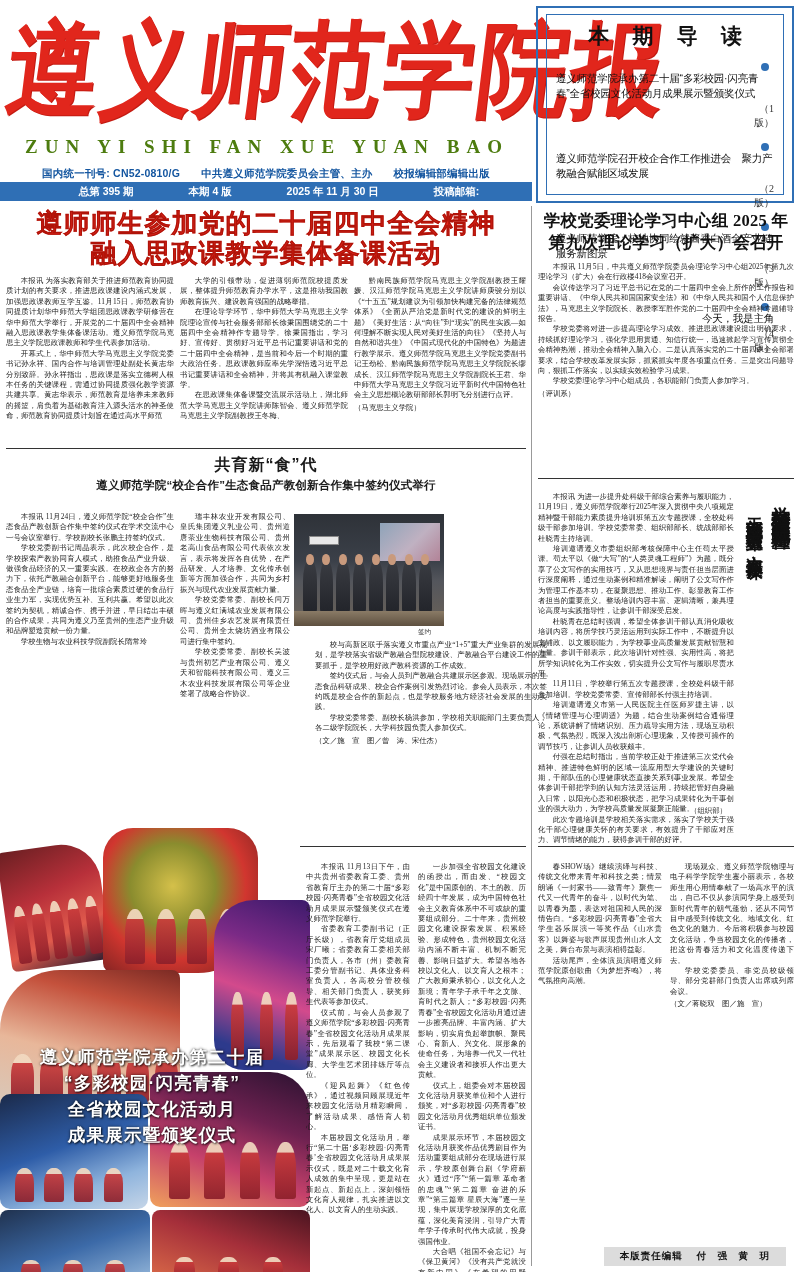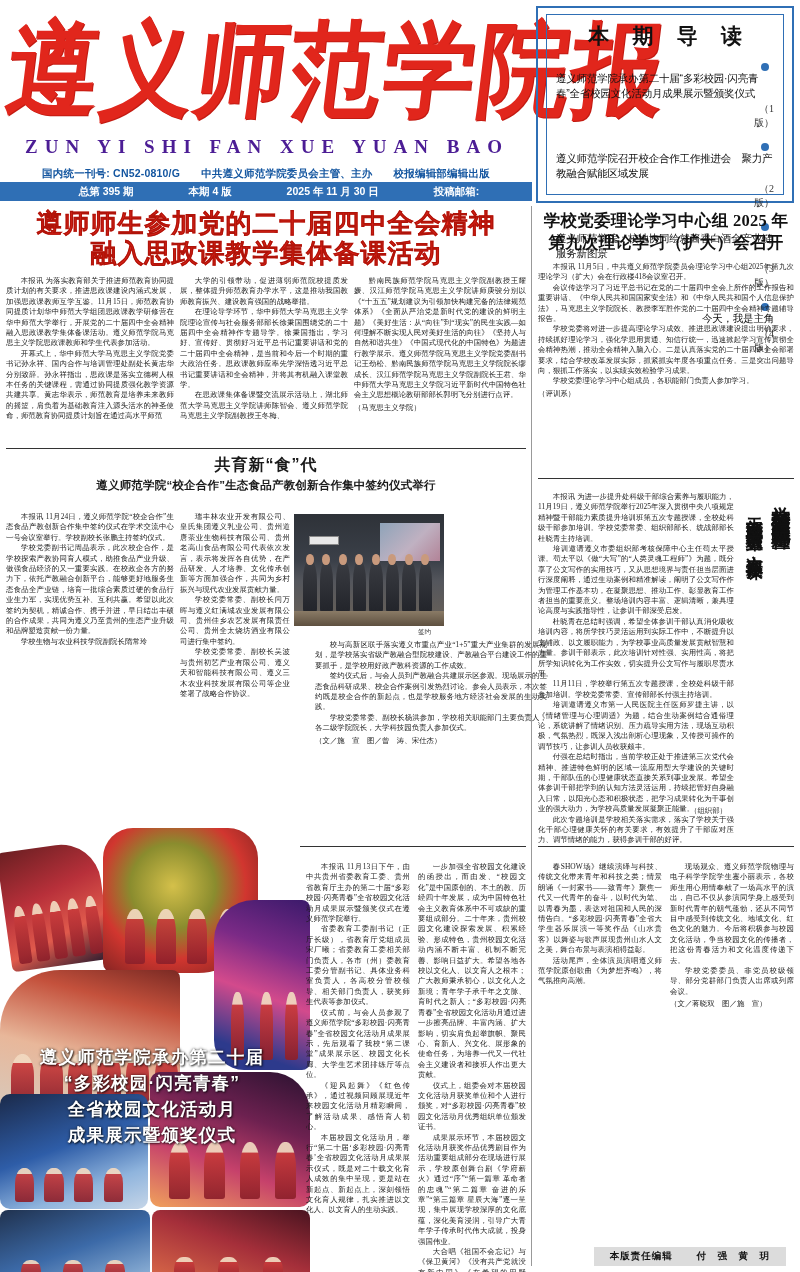--- a/index.html
+++ b/index.html
@@ -18,21 +18,21 @@
     font-family: "Liberation Serif", serif;
     font-size: 92px; font-weight: bold; color: #e1261c;
     letter-spacing: 2px; line-height: 125px; white-space: nowrap;
     transform: skewX(-7deg) scaleY(1.12);
     transform-origin: left center;
     text-shadow: 1px 1px 0 #c31b12;
   }
   .pinyin {
     position:absolute; left: 22px; top: 136px; width: 490px;
     text-align: center; font-family: "Liberation Serif", serif;
-    font-size: 19px; font-weight: bold; letter-spacing: 7px; color: #4c1d95;
+    font-size: 19px; font-weight: bold; letter-spacing: 7px; color: #4d7c0f;
   }
   .mast-line1 {
     position:absolute; left: 0; top: 167px; width: 532px; text-align:center;
     font-family:"Liberation Sans", sans-serif; font-size: 10.5px;
     font-weight: bold; color: #1456a0; letter-spacing: .2px;
   }
   .mast-line1 span { margin: 0 9px; }
   .mast-bar {
     position:absolute; left: 0; top: 182px; width: 532px; height: 19px;
     background: #2f6fb5; color: #fff;
@@ -409,16 +409,16 @@
   </div>
 
   <div class="col bodytext" style="left:670px; top:862px; width:124px; height:370px;">
     <p>现场观众、遵义师范学院物理与电子科学学院学生蹇小丽表示，各校师生用心用情奉献了一场高水平的演出，自己不仅从参演同学身上感受到新时代青年的朝气蓬勃，还从不同节目中感受到传统文化、地域文化、红色文化的魅力。今后将积极参与校园文化活动，争当校园文化的传播者，把这份青春活力和文化温度传递下去。</p>
     <p>学校党委委员、非党员校级领导、部分党群部门负责人出席或列席会议。</p>
     <div class="sig">（文／蒋晓双　图／施　宣）</div>
   </div>
 
   <div class="footer-box">
     <span>本版责任编辑</span>
-    <span style="margin-left:20px;">付　强　黄　玥</span>
+    <span style="margin-left:10px;">付　强　黄　玥</span>
   </div>
 
 </div>
 
 </body></html>

